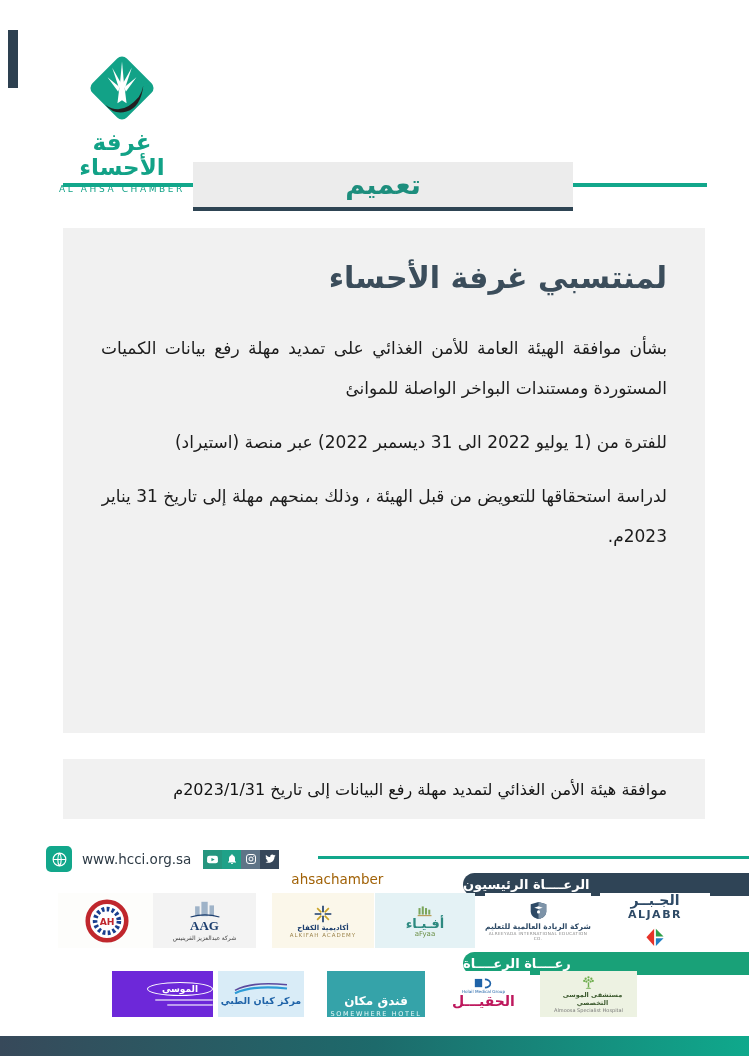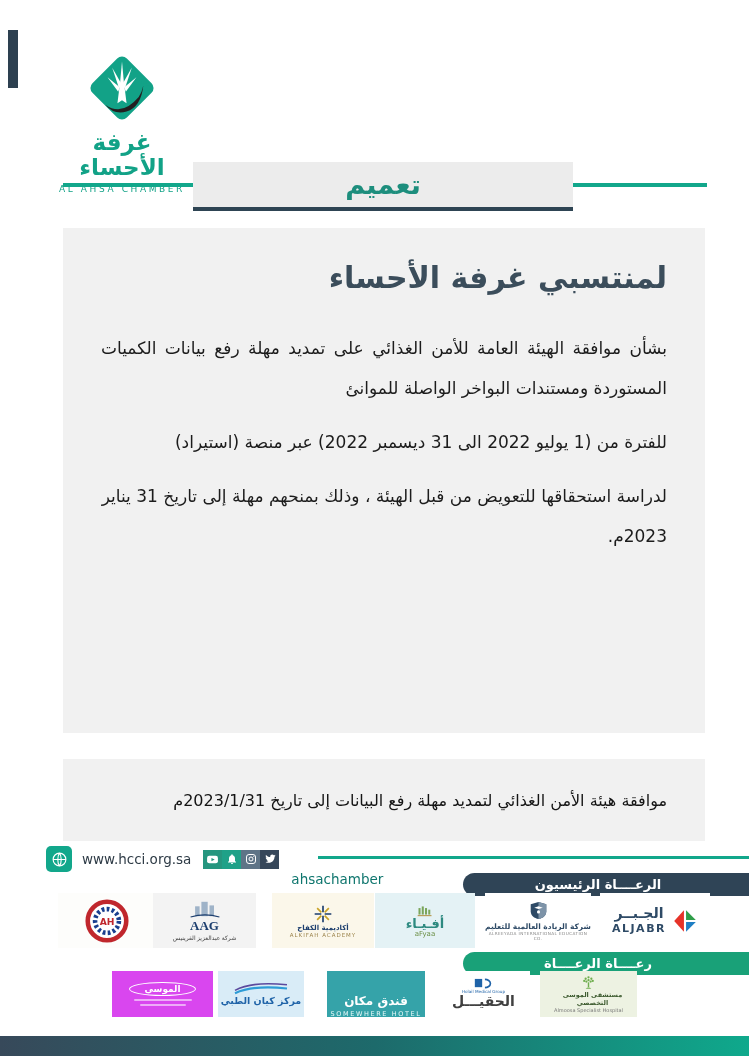--- a/index.html
+++ b/index.html
@@ -23,52 +23,52 @@
 
   
   .notice-box { position:absolute; left:63px; top:228px; width:642px; height:505px; background:#f1f1f1;
                 box-sizing:border-box; padding:26px 38px 0; direction:rtl; }
   .notice-heading { font-size:30px; font-weight:bold; color:#3b4d5b; margin:6px 0 34px; text-align:right; }
   .notice-box p { font-size:17px; color:#1c1c1c; line-height:2.35; margin:0 0 14px; }
   .p-justify { text-align:justify; }
   .p-right { text-align:right; }
 
   
-  .summary-box { position:absolute; left:63px; top:759px; width:642px; height:82px; background:#f1f1f1;
+  .summary-box { position:absolute; left:63px; top:759px; width:642px; height:60px; background:#f1f1f1;
                  box-sizing:border-box; display:flex; align-items:center; direction:rtl; padding:0 38px;
                  font-size:16px; color:#141414; }
 
   
   .social-row { position:absolute; left:46px; top:844px; height:30px; display:flex; align-items:center; }
   .globe-chip { width:26px; height:26px; background:#12a78b; border-radius:5px; display:flex; align-items:center; justify-content:center; }
   .website { font-size:13.5px; color:#2e3b46; margin:0 12px 0 10px; }
   .icon-strip { display:flex; }
   .icon-sq { width:19px; height:19px; display:flex; align-items:center; justify-content:center; }
   .sq-yt { background:#26967f; } .sq-bell { background:#1fa188; } .sq-ig { background:#5e7487; } .sq-tw { background:#36475a; }
-  .handle { font-size:13.5px; color:#0f766e; margin-left:12px;margin-top:40px; }
+  .handle { font-size:13.5px; color:#a16207; margin-left:12px;margin-top:40px; }
   .social-line { position:absolute; left:318px; top:856px; width:431px; height:3px; background:#12a78b; }
 
   
   .sponsor-bar { position:absolute; left:463px; width:286px; height:23px; color:#fff; font-size:13px; font-weight:bold;
-                 line-height:23px; text-align:center; padding-right:16px; box-sizing:border-box; border-radius:12px 0 0 12px; direction:rtl; }
+                 line-height:23px; text-align:left; padding-right:16px; box-sizing:border-box; border-radius:12px 0 0 12px; direction:rtl; }
   .main-bar { top:873px; background:#2f4456; }
   .events-bar { top:952px; background:#19a178; }
 
   
   .logo-box { position:absolute; display:flex; flex-direction:column; align-items:center; justify-content:center;
               text-align:center; overflow:hidden; box-sizing:border-box; }
   .row1 { top:893px; height:55px; }
   .row2 { top:971px; height:46px; }
   #lg1 { left:58px;  width:97px;  background:#fdfdfb; }
   #lg2 { left:153px; width:103px; background:#f3f3f3;font-family:Liberation Serif, serif; }
   #lg3 { left:272px; width:102px; background:#fbf7ea; }
   #lg4 { left:375px; width:100px; background:#e4f2f5; }
   #lg5 { left:485px; width:106px; background:#ffffff; }
-  #lg6 { left:600px; width:110px; background:#ffffff; flex-direction:row; gap:6px; }
-  #ev1 { left:112px; width:101px; background:#d946ef; }
+  #lg6 { left:600px; width:110px; background:#ffffff; flex-direction:column; gap:6px; }
+  #ev1 { left:112px; width:101px; background:#6d28d9;align-items:flex-end; }
   #ev2 { left:218px; width:86px;  background:#d9ecf7; }
   #ev3 { left:327px; width:98px;  background:#35a3a9; }
   #ev4 { left:437px; width:93px;  background:#ffffff; }
   #ev5 { left:540px; width:97px;  background:#edf2e2; }
 
   .t-navy-b { color:#1c3e6e; font-weight:bold; }
   .aag-name { font-size:13px; }
   .aag-sub { font-size:6px; color:#444; direction:rtl; }
   .kifah-ar { font-size:7px; color:#1c3e6e; font-weight:bold; direction:rtl; }
   .kifah-en { font-size:5.5px; color:#9b834a; letter-spacing:1px; }
@@ -78,21 +78,21 @@
   .reyada-en { font-size:4.2px; color:#888; letter-spacing:.4px; }
   .jabr-text { text-align:center; }
   .jabr-ar { font-size:14px; color:#2e4a66; font-weight:bold; direction:rtl; line-height:1.1; }
   .jabr-en { font-size:11px; color:#2e4a66; font-weight:bold; letter-spacing:1.5px; }
   .mousa-oval { border:1.5px solid #fff; border-radius:50%; padding:1px 14px; color:#fff; font-size:9px; font-weight:bold; direction:rtl; }
   .mousa-line { width:58px; height:2px; background:rgba(255,255,255,.55); margin-top:3px; border-radius:1px; }
   .kayan-ar { font-size:9.5px; color:#1f63a8; font-weight:bold; direction:rtl; line-height:1.2; }
   .hotel-ar { font-size:12px; color:#fff; font-weight:bold; direction:rtl; line-height:1.3;margin-top:24px; }
   .hotel-en { font-size:6.5px; color:#eafafa; letter-spacing:1.6px; }
   .hoqail-en { font-size:4.2px; color:#1f63a8; }
-  .hoqail-ar { font-size:14px; color:#404040; font-weight:bold; direction:rtl; line-height:1.1; }
+  .hoqail-ar { font-size:14px; color:#be185d; font-weight:bold; direction:rtl; line-height:1.1; }
   .moosa-ar { font-size:6.5px; color:#3c5a2e; font-weight:bold; direction:rtl;margin-left:8px; }
   .moosa-en { font-size:5px; color:#777; }
 
   .footer-bar { position:absolute; left:0; top:1036px; width:749px; height:20px;
                 background:linear-gradient(90deg,#37495a 0%, #23707000 0%, #37495a 0%, #1d6a6b 50%, #0fa98c 100%); }
 </style>
 </head>
 <body>
 
 <div class="page">

